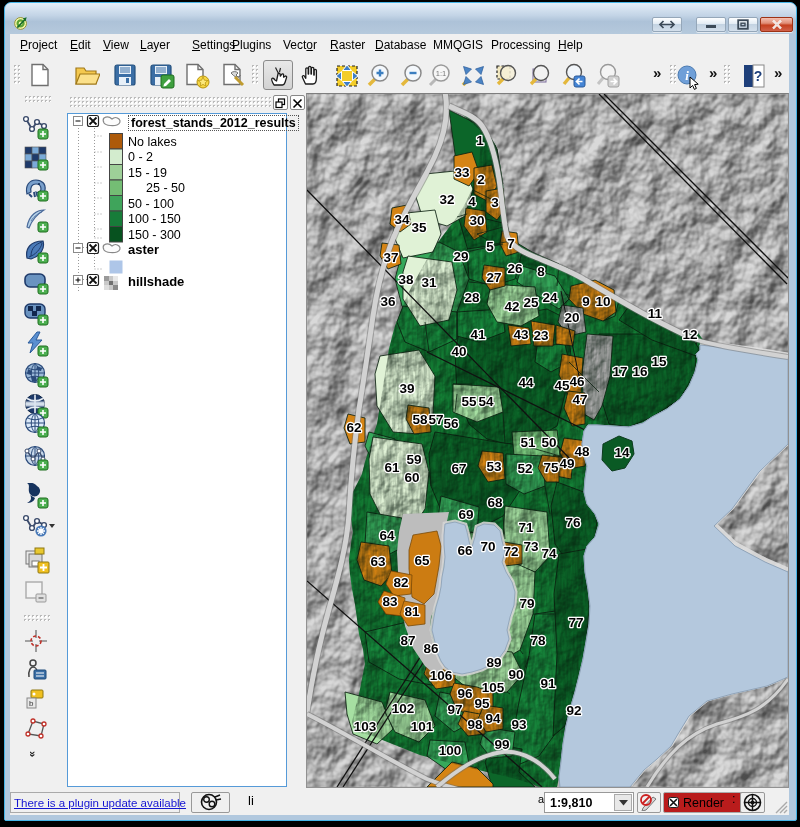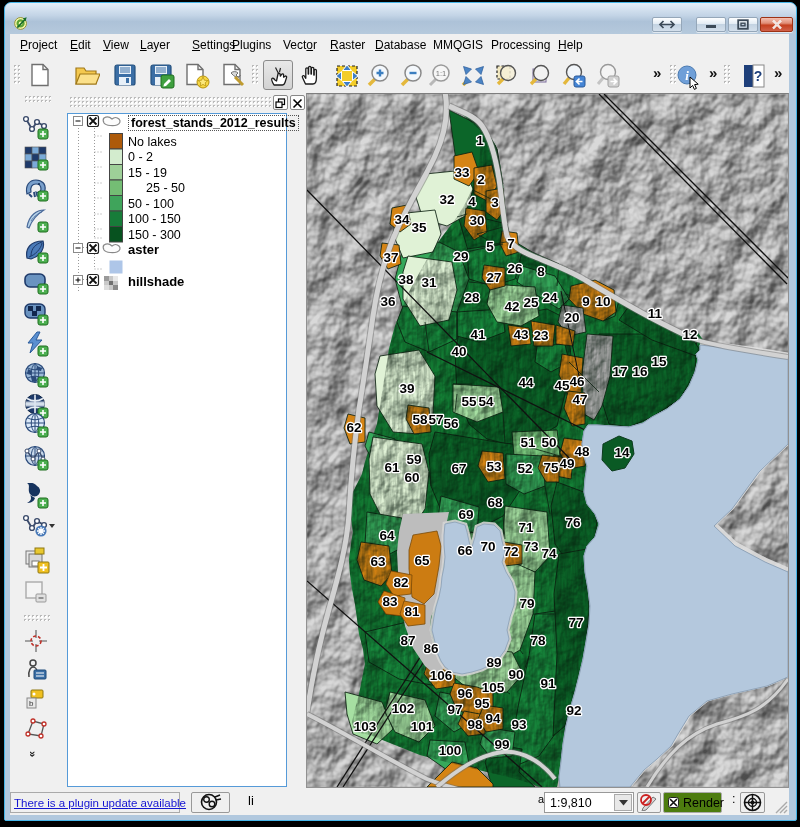--- a/index.html
+++ b/index.html
@@ -769,34 +769,34 @@
       <svg width="24" height="18" style="margin:0 auto;display:block;" viewBox="0 0 24 18">
         <circle cx="10" cy="9" r="7.5" fill="none" stroke="#111" stroke-width="1.6"></circle>
         <circle cx="7.5" cy="6.5" r="2.8" fill="none" stroke="#111" stroke-width="1.4"></circle>
         <circle cx="13" cy="11" r="2.8" fill="none" stroke="#111" stroke-width="1.4"></circle>
         <path d="M16 4 l5 -2 M17 7 l5 -1" stroke="#111" stroke-width="1.4"></path>
       </svg>
     </div>
   <div style="position:absolute;left:238px;top:4px;font-size:13px;">li</div>
   <div style="position:absolute;left:528px;top:4px;font-size:11px;">a</div>
   <div class="sbox" style="left:534px;width:90px;">
-      <span style="position:absolute;left:5px;top:3px;font-size:12.5px;">1:9,810</span>
+      <span style="position:absolute;left:5px;top:3px;font-size:12.5px;font-weight:bold;">1:9,810</span>
       <span style="position:absolute;right:1px;top:1px;width:18px;height:17px;background:#e8e8e8;border:1px solid #aaa;"></span>
       <svg style="position:absolute;right:5px;top:7px;" width="9" height="6" viewBox="0 0 9 6">
         <path d="M0 0 h9 l-4.5 5.5 z" fill="#333"></path>
       </svg>
     </div>
   <div class="sbtn" style="left:627px;width:24px;">
       <svg width="20" height="17" style="display:block;margin:1px auto;" viewBox="0 0 20 17">
         <path d="M4 14 L14 3 l3 2 -10 11 -4 1 z" fill="#d8d8d8" stroke="#777"></path>
         <circle cx="7" cy="6" r="5" fill="none" stroke="#cc2222" stroke-width="1.8"></circle>
         <path d="M3.5 9.5 L10.5 2.5" stroke="#cc2222" stroke-width="1.8"></path>
       </svg>
     </div>
-  <div class="sbtn" style="left:653px;width:59px;background:#4d7c0f;border-color:#aaa;">
+  <div class="sbtn" style="left:653px;width:82px;background:#b91c1c;border-color:#aaa;">
       <svg width="11" height="11" style="position:absolute;left:4px;top:4px;" viewBox="0 0 11 11">
         <rect x="0.5" y="0.5" width="10" height="10" rx="2" fill="#fff" stroke="#222"></rect>
         <path d="M2 2 l7 7 M9 2 l-7 7" stroke="#111" stroke-width="1.6"></path>
       </svg>
       <span style="position:absolute;left:19px;top:3px;font-size:12.5px;">Render</span>
     </div>
   <div style="position:absolute;left:722px;top:3px;font-size:12.5px;">:</div>
   <div class="sbtn" style="left:730px;width:25px;">
       <svg width="19" height="19" style="display:block;margin:0 auto;" viewBox="0 0 19 19">
         <circle cx="9.5" cy="9.5" r="8" fill="none" stroke="#111" stroke-width="1.6"></circle>

